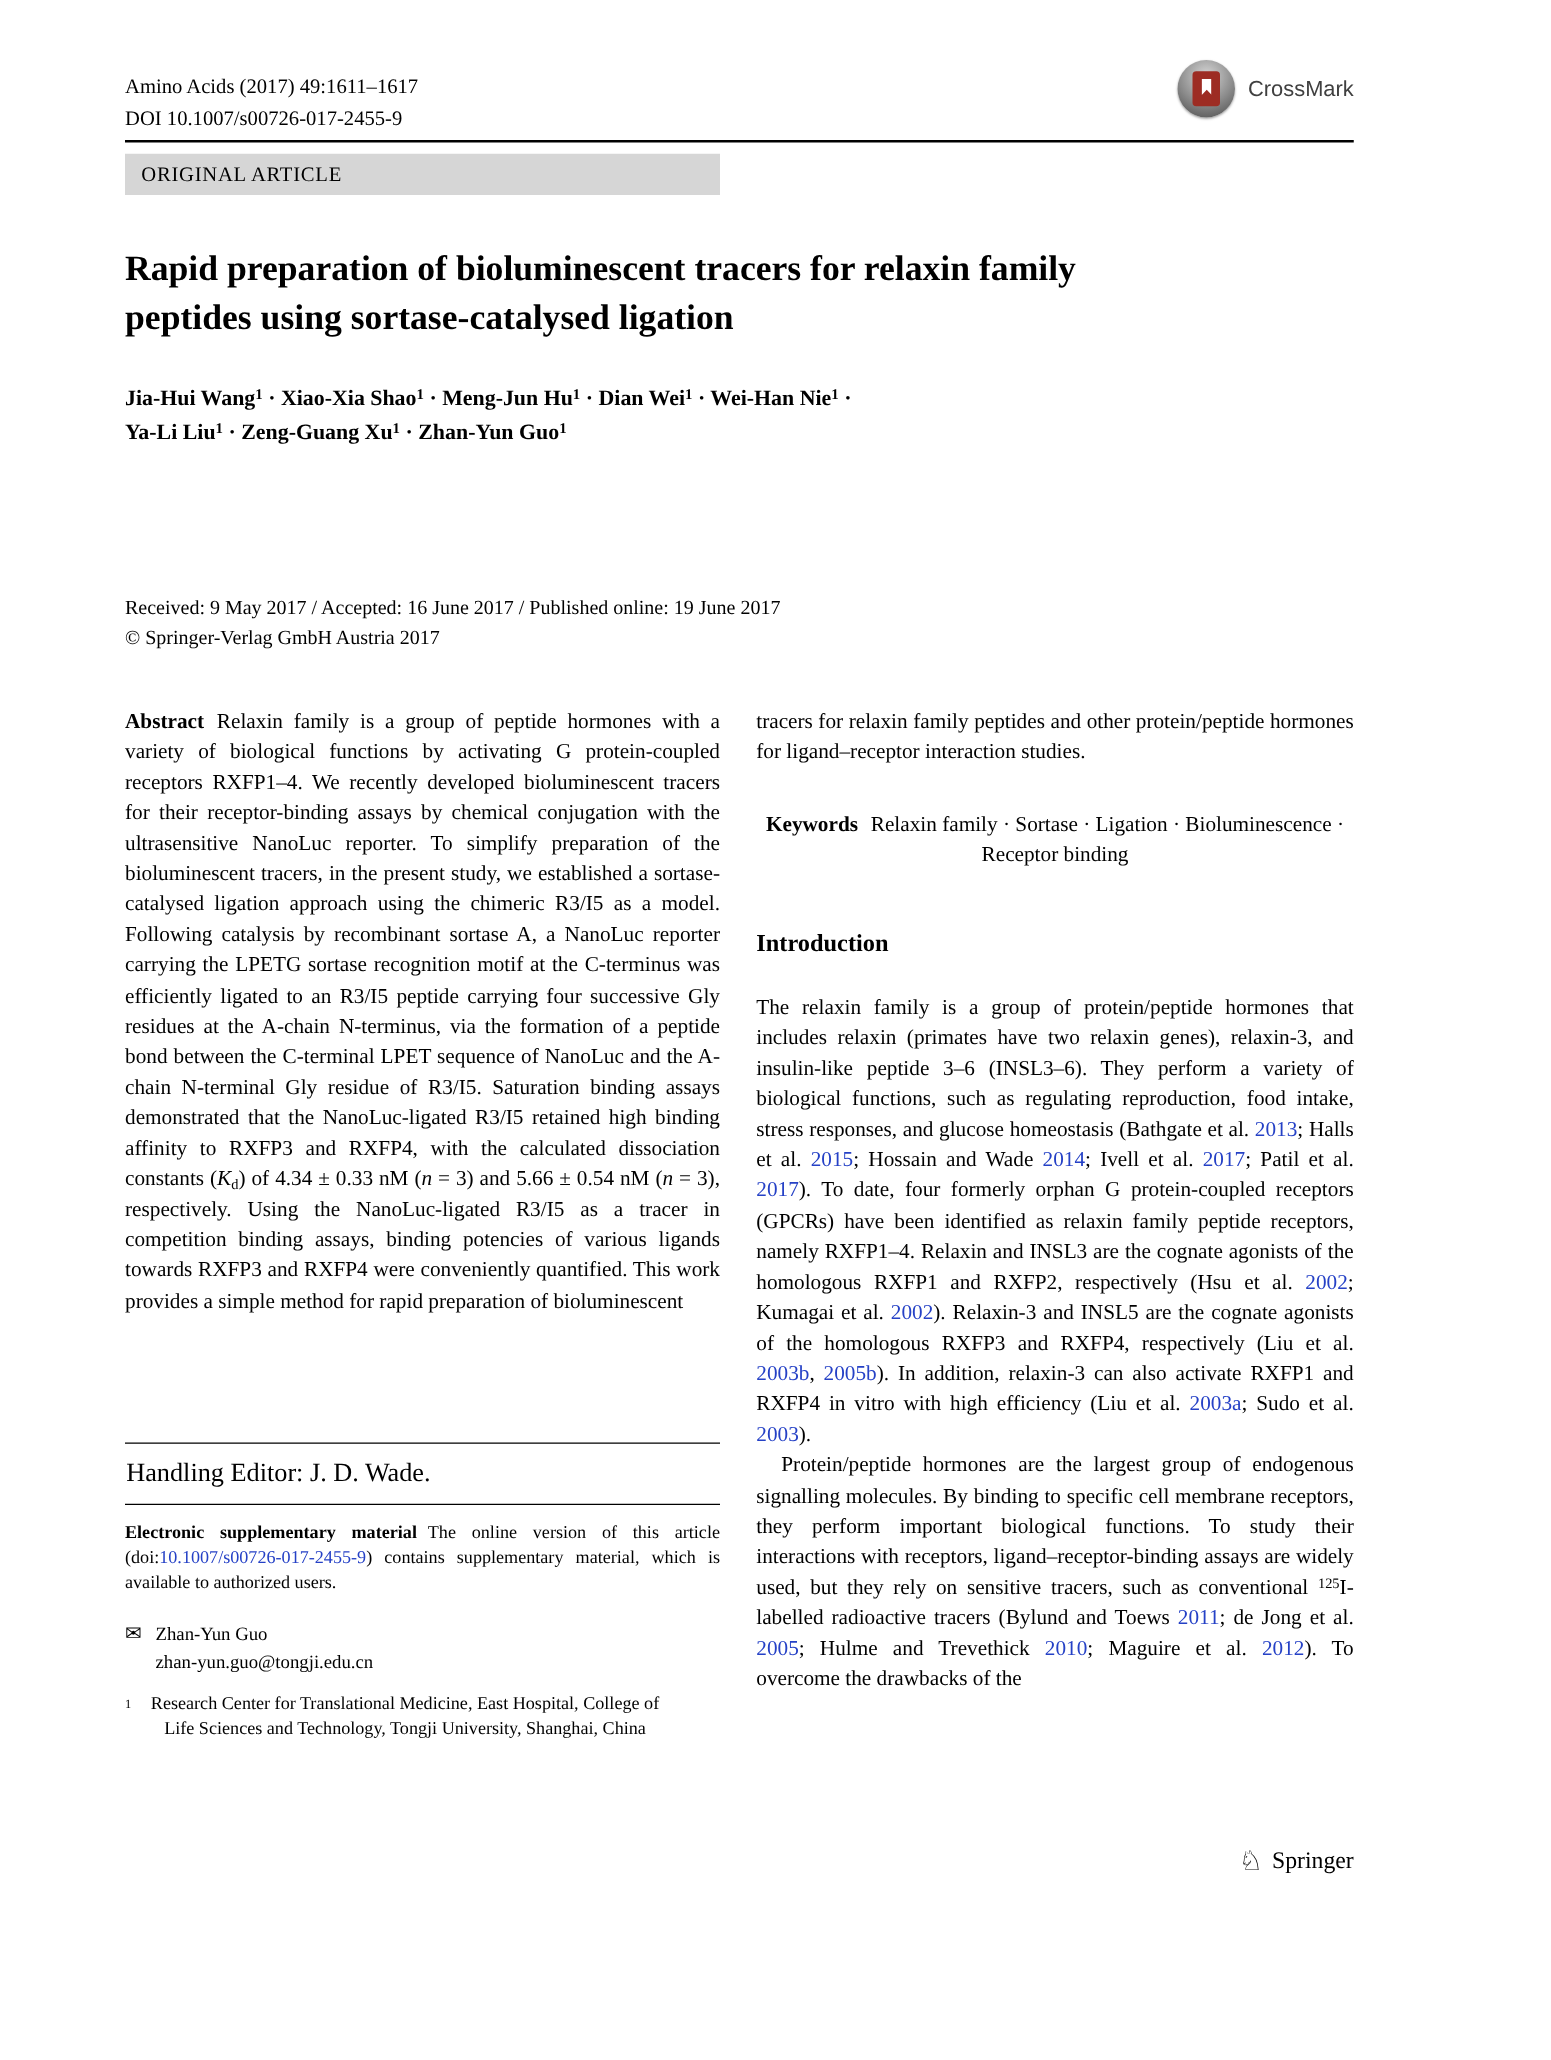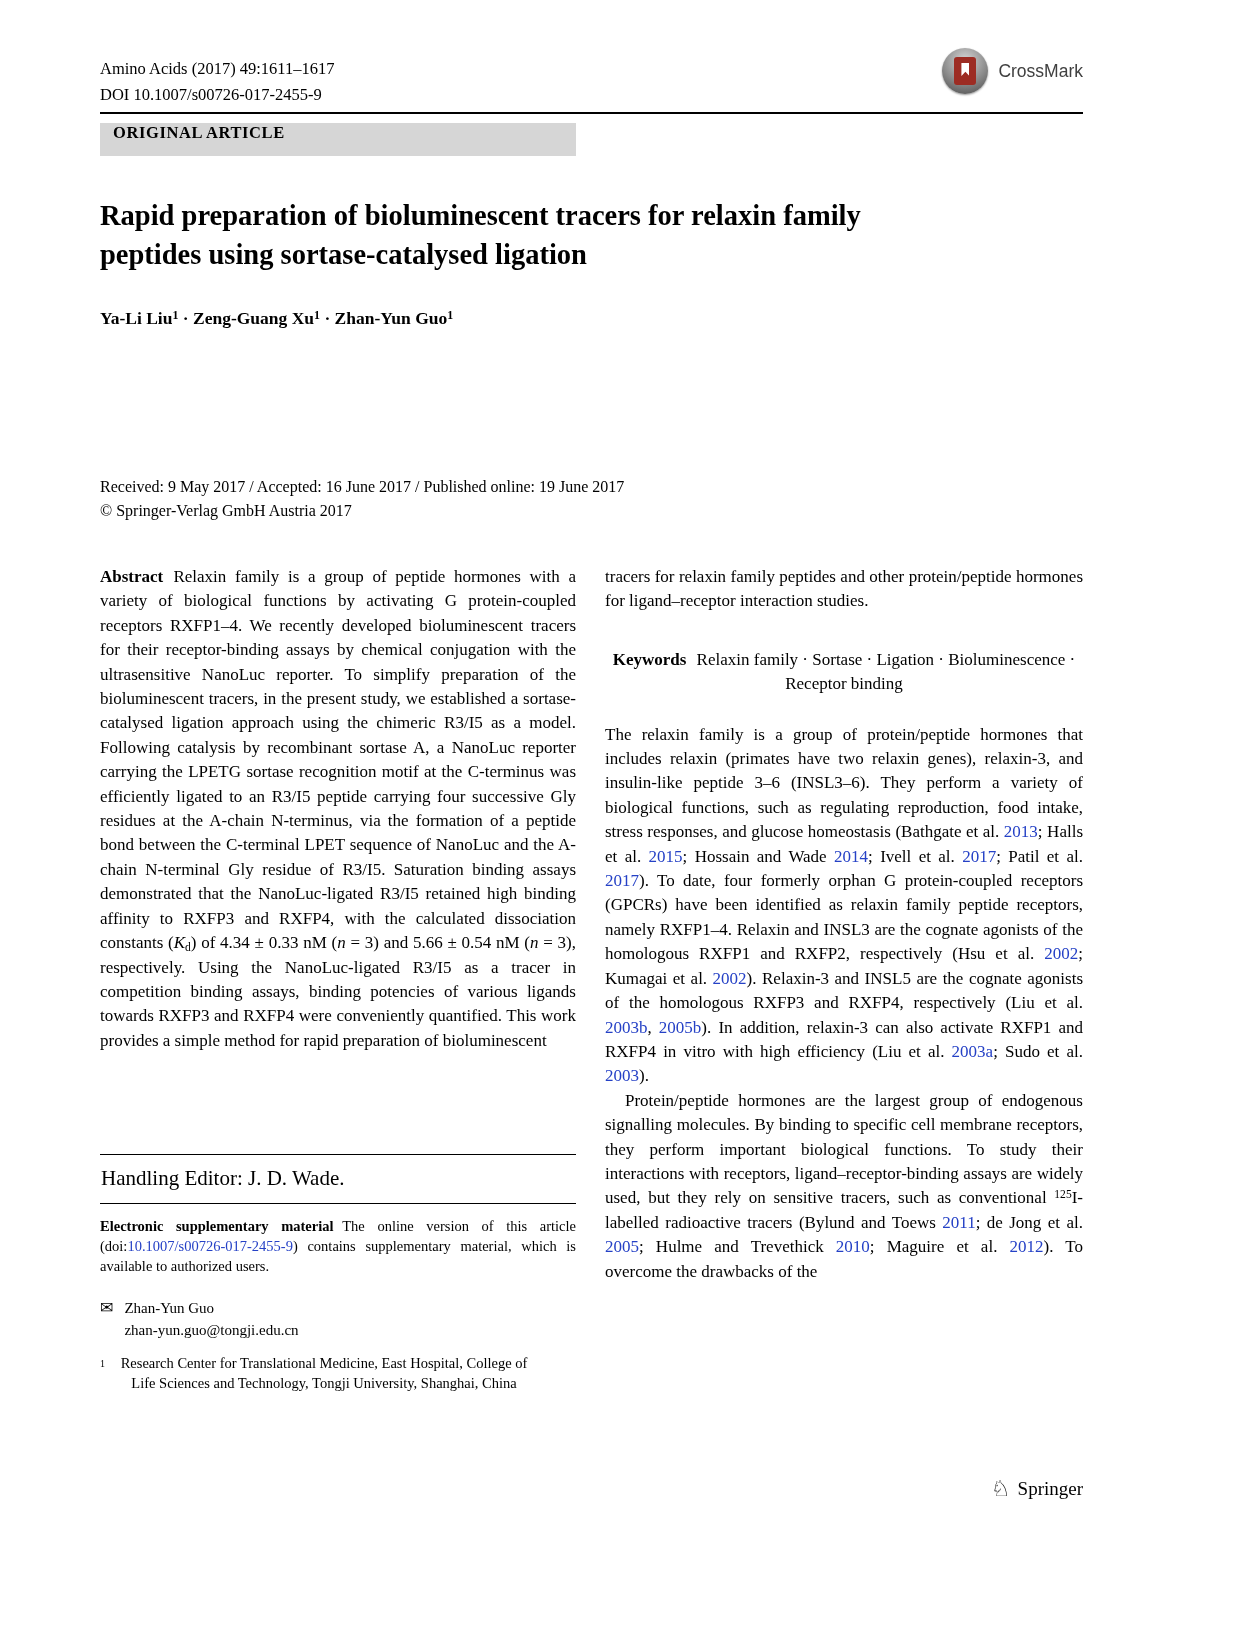--- a/index.html
+++ b/index.html
@@ -27,22 +27,22 @@
     position: absolute; left: 7px; top: 6px; width: 8px; height: 13px; background: #fff;
     clip-path: polygon(0 0, 100% 0, 100% 100%, 50% 68%, 0 100%);
   }
   .cm-text { font-family: "Liberation Sans", sans-serif; font-size: 17.5px; color: #404040; }
 
   .header-rule { left: 100px; top: 112px; width: 983px; height: 2px; background: #000; }
 
   .article-type {
     left: 100px; top: 123px; width: 476px; height: 33px;
     background: var(--atype-bg);
-    display: flex; padding-left: 13px; box-sizing: border-box;
-    font-weight: bold; font-size: 16.5px; letter-spacing: 0.6px;
+    display: flex; align-items: center; padding-left: 13px; box-sizing: border-box;
+    font-weight: normal; font-size: 16.5px; letter-spacing: 0.6px;
   }
 
   .title { left: 100px; top: 197px; width: 960px; font-size: 28.5px; font-weight: bold; line-height: 38.5px; margin: 0; }
 
   .authors { left: 100px; top: 305px; font-size: 17.5px; font-weight: bold; line-height: 27px; }
 
   .dates { left: 100px; top: 475px; font-size: 16px; line-height: 23.5px; }
 
   
   .col { font-size: 17px; line-height: 24.4px; text-align: justify; margin-top: 16px; }
@@ -100,20 +100,21 @@
 <div class="abs article-type">
   <span>ORIGINAL ARTICLE</span>
 </div>
 
 <h1 class="abs title">
   <span>Rapid preparation of bioluminescent tracers for relaxin family</span><br>
   <span>peptides using sortase-catalysed ligation</span>
 </h1>
 
 <div class="abs authors">
+  <div><span>Jia-Hui Wang</span><span class="sup">1</span><span> · Xiao-Xia Shao</span><span class="sup">1</span><span> · Meng-Jun Hu</span><span class="sup">1</span><span> · Dian Wei</span><span class="sup">1</span><span> · Wei-Han Nie</span><span class="sup">1</span><span> · </span></div>
   <div><span>Ya-Li Liu</span><span class="sup">1</span><span> · Zeng-Guang Xu</span><span class="sup">1</span><span> · Zhan-Yun Guo</span><span class="sup">1</span></div>
 </div>
 
 <div class="abs dates">
   <div>Received: 9 May 2017 / Accepted: 16 June 2017 / Published online: 19 June 2017</div>
   <div>© Springer-Verlag GmbH Austria 2017</div>
 </div>
 
 <div class="abs col col-left">
   <p><span class="b gap">Abstract</span><span>Relaxin family is a group of peptide hormones with a variety of biological functions by activating G protein-coupled receptors RXFP1–4. We recently developed bioluminescent tracers for their receptor-binding assays by chemical conjugation with the ultrasensitive NanoLuc reporter. To simplify preparation of the bioluminescent tracers, in the present study, we established a sortase-catalysed ligation approach using the chimeric R3/I5 as a model. Following catalysis by recombinant sortase A, a NanoLuc reporter carrying the LPETG sortase recognition motif at the C-terminus was efficiently ligated to an R3/I5 peptide carrying four successive Gly residues at the A-chain N-terminus, via the formation of a peptide bond between the C-terminal LPET sequence of NanoLuc and the A-chain N-terminal Gly residue of R3/I5. Saturation binding assays demonstrated that the NanoLuc-ligated R3/I5 retained high binding affinity to RXFP3 and RXFP4, with the calculated dissociation constants (</span><span class="i">K</span><span class="sub">d</span><span>) of 4.34 ± 0.33 nM (</span><span class="i">n</span><span> = 3) and 5.66 ± 0.54 nM (</span><span class="i">n</span><span> = 3), respectively. Using the NanoLuc-ligated R3/I5 as a tracer in competition binding assays, binding potencies of various ligands towards RXFP3 and RXFP4 were conveniently quantified. This work provides a simple method for rapid preparation of bioluminescent</span></p>
@@ -133,20 +134,21 @@
   </div>
   <div class="affil">
     <span class="affil-marker">1</span>
     <span class="affil-text">Research Center for Translational Medicine, East Hospital, College of Life Sciences and Technology, Tongji University, Shanghai, China</span>
   </div>
 </div>
 
 <div class="abs col col-right">
   <p>tracers for relaxin family peptides and other protein/peptide hormones for ligand–receptor interaction studies.</p>
   <p class="kw"><span class="b gap">Keywords</span><span>Relaxin family · Sortase · Ligation · Bioluminescence · Receptor binding</span></p>
+  <h2 class="intro-h">Introduction</h2>
   <p class="p1"><span>The relaxin family is a group of protein/peptide hormones that includes relaxin (primates have two relaxin genes), relaxin-3, and insulin-like peptide 3–6 (INSL3–6). They perform a variety of biological functions, such as regulating reproduction, food intake, stress responses, and glucose homeostasis (Bathgate et al. </span><span class="link">2013</span><span>; Halls et al. </span><span class="link">2015</span><span>; Hossain and Wade </span><span class="link">2014</span><span>; Ivell et al. </span><span class="link">2017</span><span>; Patil et al. </span><span class="link">2017</span><span>). To date, four formerly orphan G protein-coupled receptors (GPCRs) have been identified as relaxin family peptide receptors, namely RXFP1–4. Relaxin and INSL3 are the cognate agonists of the homologous RXFP1 and RXFP2, respectively (Hsu et al. </span><span class="link">2002</span><span>; Kumagai et al. </span><span class="link">2002</span><span>). Relaxin-3 and INSL5 are the cognate agonists of the homologous RXFP3 and RXFP4, respectively (Liu et al. </span><span class="link">2003b</span><span>, </span><span class="link">2005b</span><span>). In addition, relaxin-3 can also activate RXFP1 and RXFP4 in vitro with high efficiency (Liu et al. </span><span class="link">2003a</span><span>; Sudo et al. </span><span class="link">2003</span><span>).</span></p>
   <p class="p2"><span>Protein/peptide hormones are the largest group of endogenous signalling molecules. By binding to specific cell membrane receptors, they perform important biological functions. To study their interactions with receptors, ligand–receptor-binding assays are widely used, but they rely on sensitive tracers, such as conventional </span><span class="sup">125</span><span>I-labelled radioactive tracers (Bylund and Toews </span><span class="link">2011</span><span>; de Jong et al. </span><span class="link">2005</span><span>; Hulme and Trevethick </span><span class="link">2010</span><span>; Maguire et al. </span><span class="link">2012</span><span>). To overcome the drawbacks of the</span></p>
 </div>
 
 <div class="abs springer">
   <span class="springer-horse">♘</span>
   <span>Springer</span>
 </div>
 
 </body></html>

